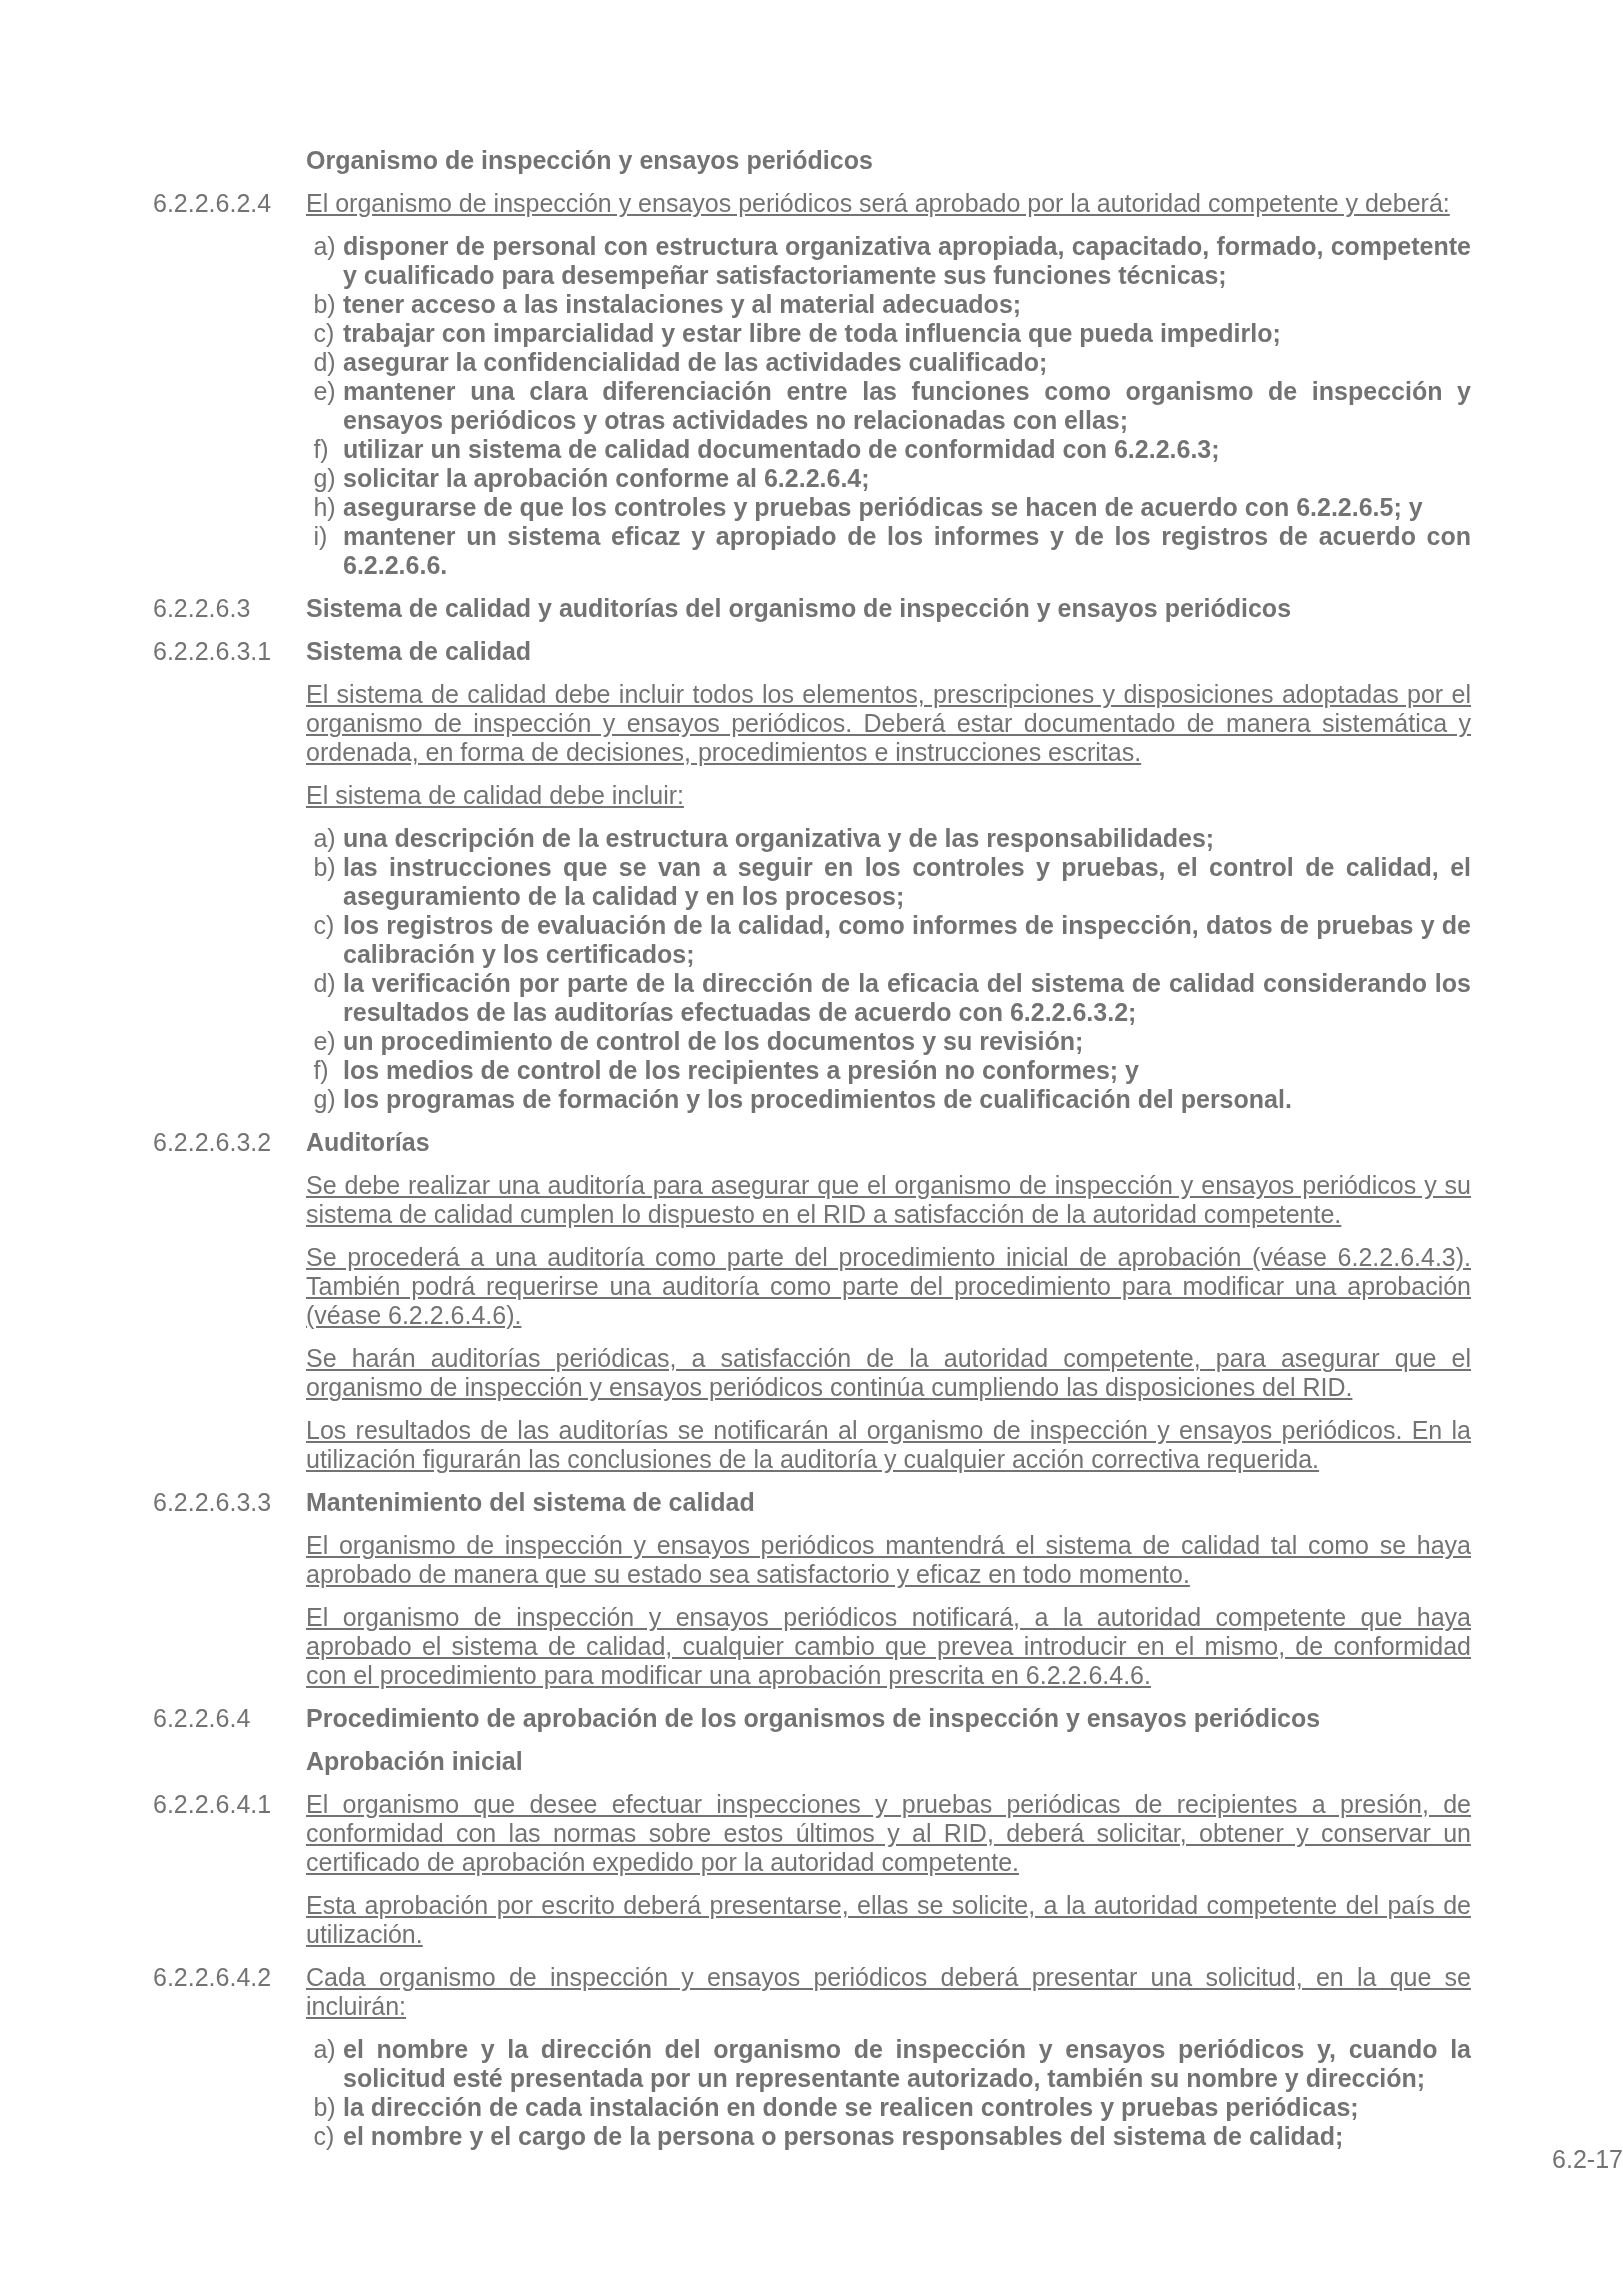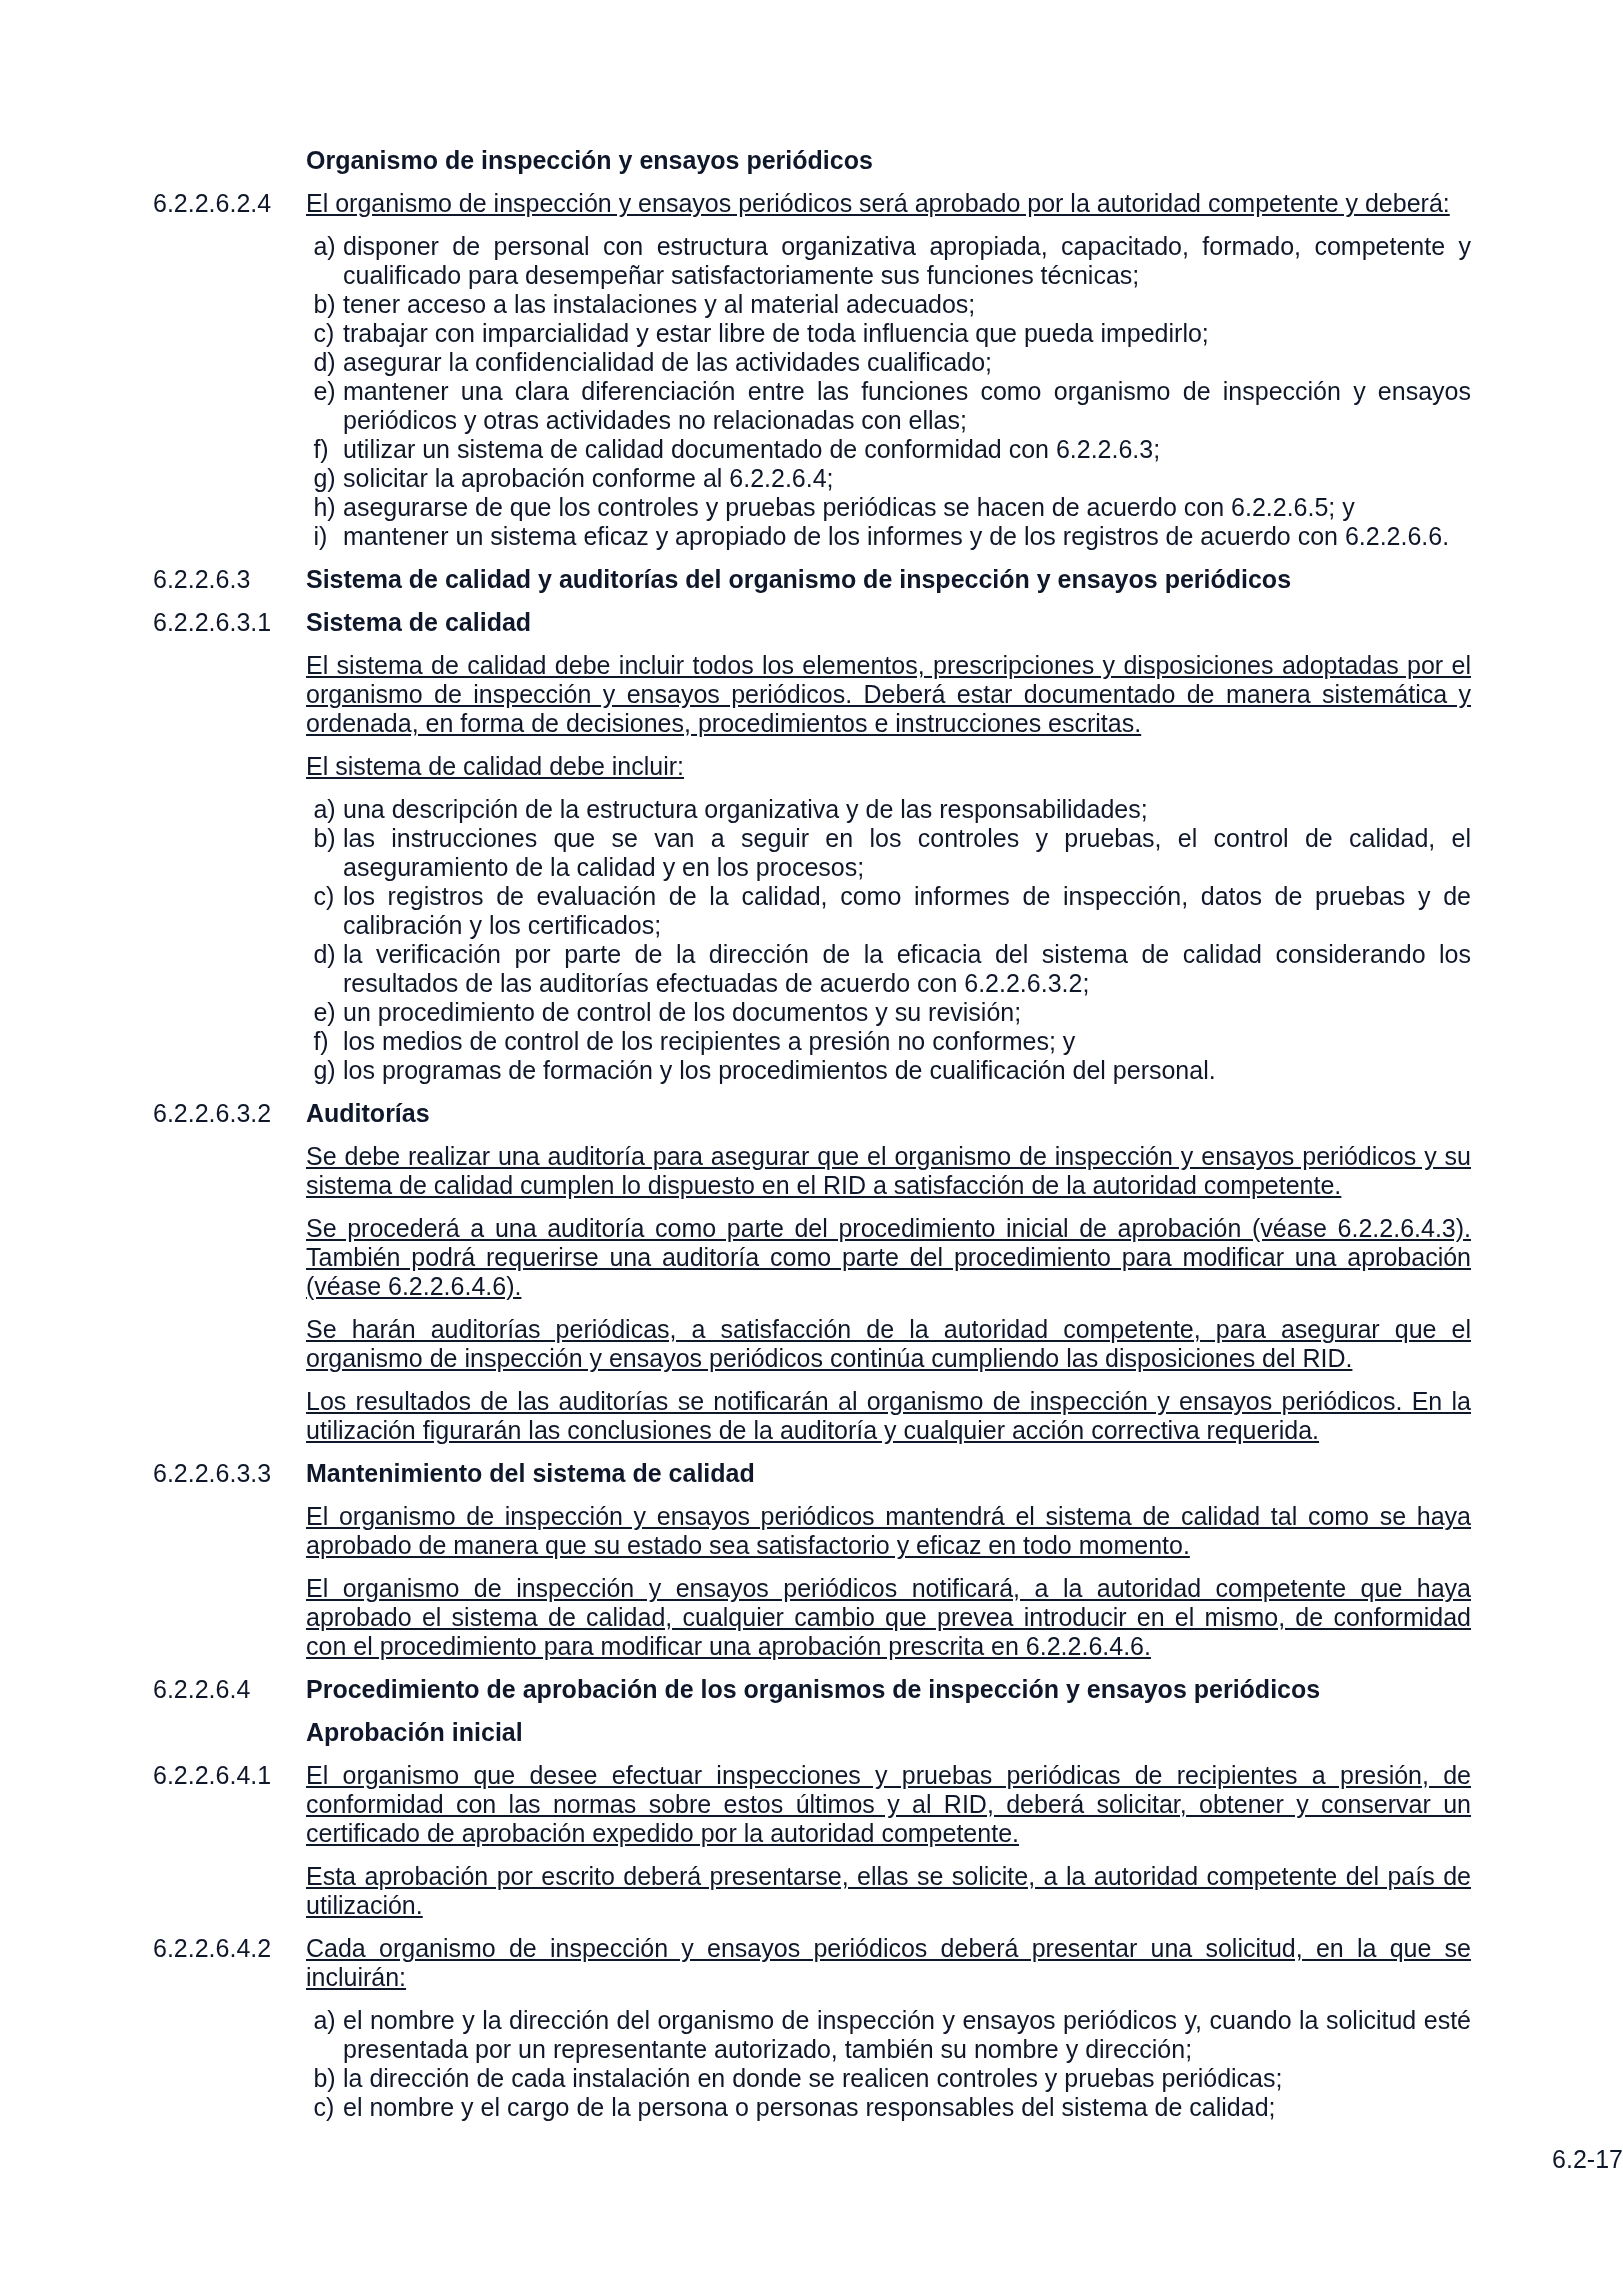--- a/index.html
+++ b/index.html
@@ -1,21 +1,21 @@
 <!DOCTYPE html>
 <html style="font-size:13.2px"><head>
 <meta charset="utf-8">
 <style>
   html, body { margin: 0; padding: 0; background: #ffffff; }
   .page {
     position: relative;
     width: 1623px;
     height: 2295px;
     background: #ffffff;
-    color: #0f172a;
+    color: #737373;
     font-family: "Liberation Sans", "DejaVu Sans", sans-serif;
     font-size: 25px;
     line-height: 29px;
     overflow: hidden;
   }
   .doc {
     position: absolute;
     left: 153px;
     top: 146px;
     width: 1318px;
@@ -30,21 +30,21 @@
   .body { flex: 1; min-width: 0; }
   .heading .body { font-weight: bold; }
   .para .body { text-align: justify; text-decoration: underline; }
   .li { display: flex; }
   .li-label {
     flex: 0 0 37px;
     width: 37px;
     box-sizing: border-box;
     padding-left: 7.4px;
   }
-  .li-text { flex: 1; min-width: 0; text-align: justify; }
+  .li-text { flex: 1; min-width: 0; text-align: justify; font-weight: bold; }
   .footer {
     position: absolute;
     left: 0;
     top: 2145px;
     width: 100%;
     text-align: right;
   }
 </style>
 </head>
 <body>

